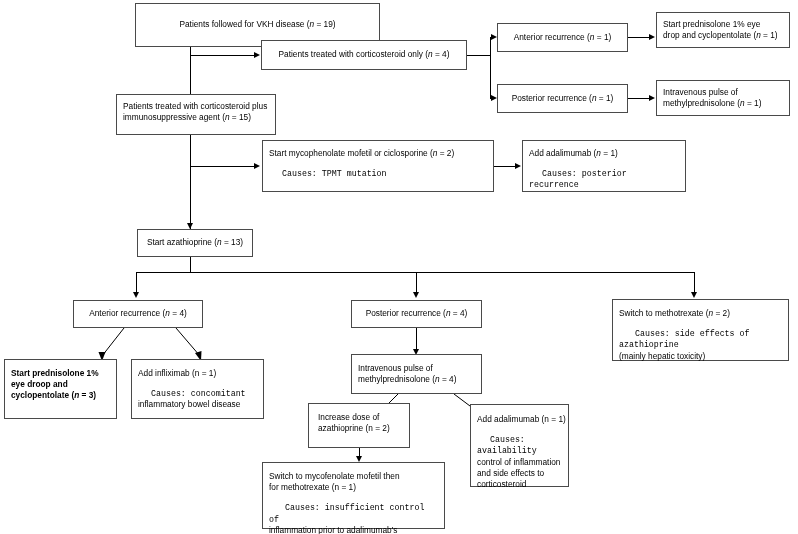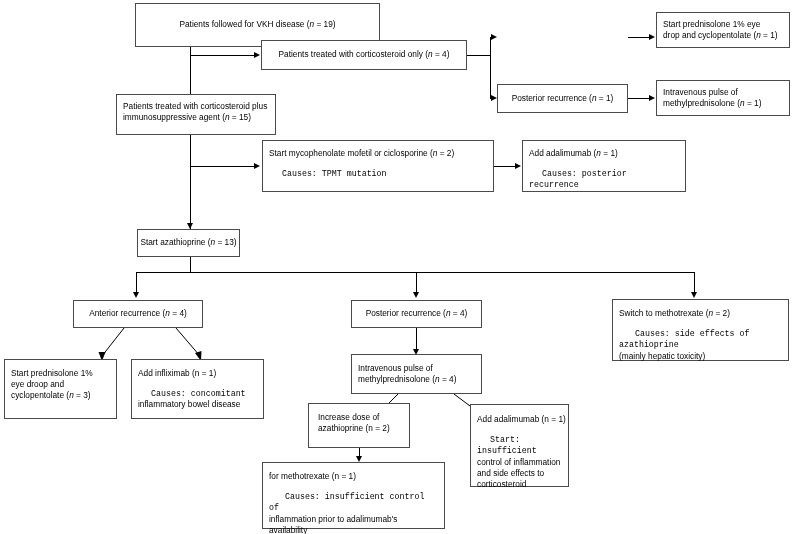--- a/index.html
+++ b/index.html
@@ -148,20 +148,23 @@
 
   <div class="node centered" style="left:261px; top:40px; width:206px; height:30px;">
     <span class="line">Patients treated with corticosteroid only (<i class="ital">n</i> = 4)</span>
   </div>
 
   <div class="node leftal" style="left:116px; top:94px; width:160px; height:41px; padding-top:6px;">
     <span class="line">Patients treated with corticosteroid plus</span>
     <span class="line">immunosuppressive agent (<i class="ital">n</i> = 15)</span>
   </div>
 
+  <div class="node centered" style="left:497px; top:23px; width:131px; height:29px;">
+    <span class="line">Anterior recurrence (<i class="ital">n</i> = 1)</span>
+  </div>
 
   <div class="node centered" style="left:497px; top:84px; width:131px; height:29px;">
     <span class="line">Posterior recurrence (<i class="ital">n</i> = 1)</span>
   </div>
 
   <div class="node leftal" style="left:656px; top:12px; width:134px; height:36px; padding-top:6px;">
     <span class="line">Start prednisolone 1% eye</span>
     <span class="line">drop and cyclopentolate (<i class="ital">n</i> = 1)</span>
   </div>
 
@@ -173,39 +176,39 @@
   <div class="node leftal" style="left:262px; top:140px; width:232px; height:52px; padding-top:7px;">
     <span class="line">Start mycophenolate mofetil or ciclosporine (<i class="ital">n</i> = 2)</span>
     <span class="cause ind">Causes: TPMT mutation</span>
   </div>
 
   <div class="node leftal" style="left:522px; top:140px; width:164px; height:52px; padding-top:7px;">
     <span class="line">Add adalimumab (<i class="ital">n</i> = 1)</span>
     <span class="cause ind">Causes: posterior recurrence</span>
   </div>
 
-  <div class="node centered" style="left:137px; top:229px; width:103px; height:28px;">
+  <div class="node centered" style="left:137px; top:229px; width:116px; height:28px;">
     <span class="line">Start azathioprine (<i class="ital">n</i> = 13)</span>
   </div>
 
   <div class="node centered" style="left:73px; top:300px; width:130px; height:28px;">
     <span class="line">Anterior recurrence (<i class="ital">n</i> = 4)</span>
   </div>
 
   <div class="node centered" style="left:351px; top:300px; width:131px; height:28px;">
     <span class="line">Posterior recurrence (<i class="ital">n</i> = 4)</span>
   </div>
 
   <div class="node leftal" style="left:612px; top:299px; width:177px; height:62px; padding-top:8px;">
     <span class="line">Switch to methotrexate (<i class="ital">n</i> = 2)</span>
     <span class="cause ind2">Causes: side effects of azathioprine</span>
     <span class="line">(mainly hepatic toxicity)</span>
   </div>
 
-  <div class="node leftal" style="left:4px; top:359px; width:113px; height:60px; padding-top:8px;">
+  <div class="node leftal" style="left:4px; top:359px; width:113px; height:60px; padding-top:8px;font-weight:bold;">
     <span class="line">Start prednisolone 1%</span>
     <span class="line">eye droop and</span>
     <span class="line">cyclopentolate (<i class="ital">n</i> = 3)</span>
   </div>
 
   <div class="node leftal" style="left:131px; top:359px; width:133px; height:60px; padding-top:8px;">
     <span class="line">Add infliximab (n = 1)</span>
     <span class="cause ind">Causes: concomitant</span>
     <span class="line">inflammatory bowel disease</span>
   </div>
@@ -215,26 +218,27 @@
     <span class="line">methylprednisolone (<i class="ital">n</i> = 4)</span>
   </div>
 
   <div class="node leftal" style="left:308px; top:403px; width:102px; height:45px; padding-top:8px; padding-left:9px;">
     <span class="line">Increase dose of</span>
     <span class="line">azathioprine (n = 2)</span>
   </div>
 
   <div class="node leftal" style="left:470px; top:404px; width:99px; height:83px; padding-top:9px;">
     <span class="line">Add adalimumab (n = 1)</span>
-    <span class="cause ind">Start: insufficient</span>
+    <span class="cause ind">Causes: availability</span>
     <span class="line">control of inflammation</span>
     <span class="line">and side effects to</span>
     <span class="line">corticosteroid</span>
   </div>
 
   <div class="node leftal" style="left:262px; top:462px; width:183px; height:67px; padding-top:8px;">
+    <span class="line">Switch to mycofenolate mofetil then</span>
     <span class="line">for methotrexate (n = 1)</span>
     <span class="cause ind2">Causes: insufficient control of</span>
     <span class="line">inflammation prior to adalimumab's</span>
     <span class="line">availability</span>
   </div>
 
 </div>
 
 </body></html>

